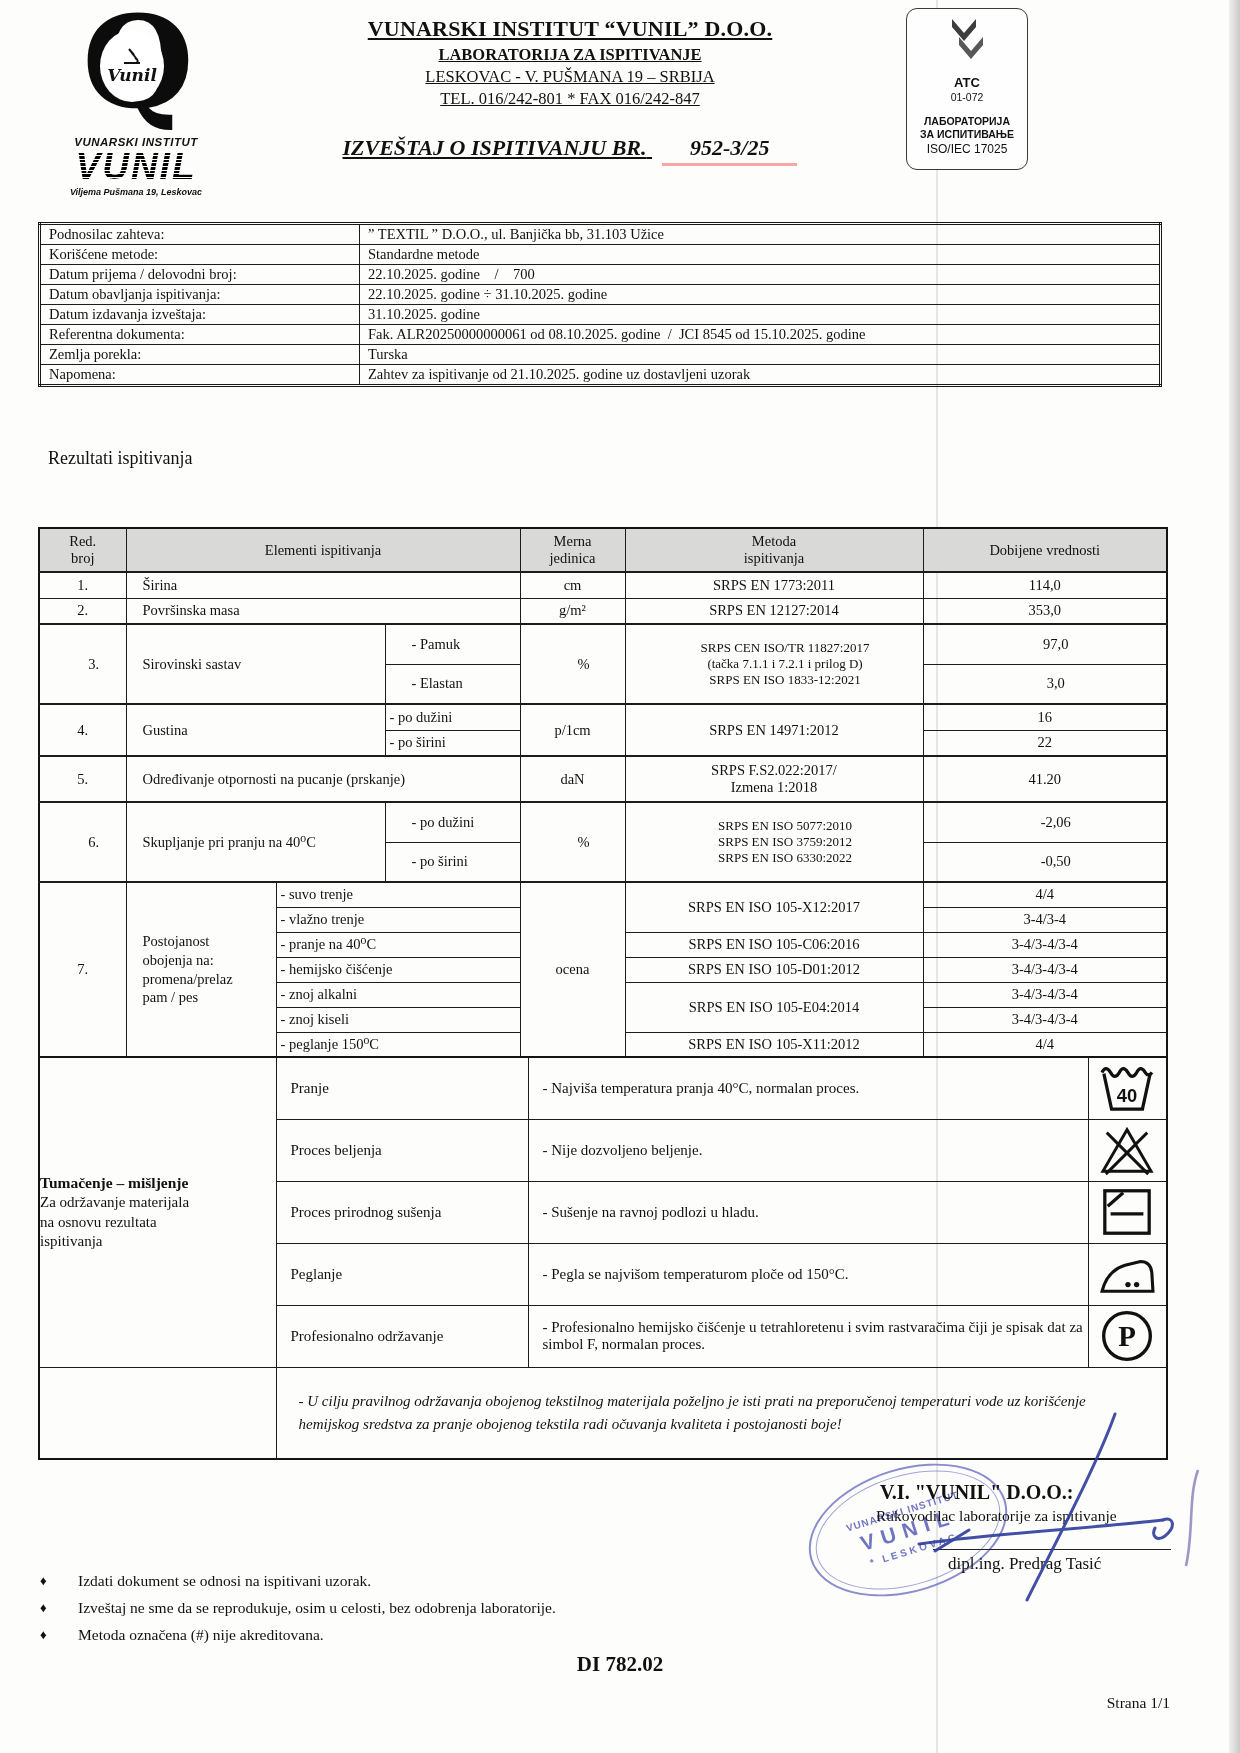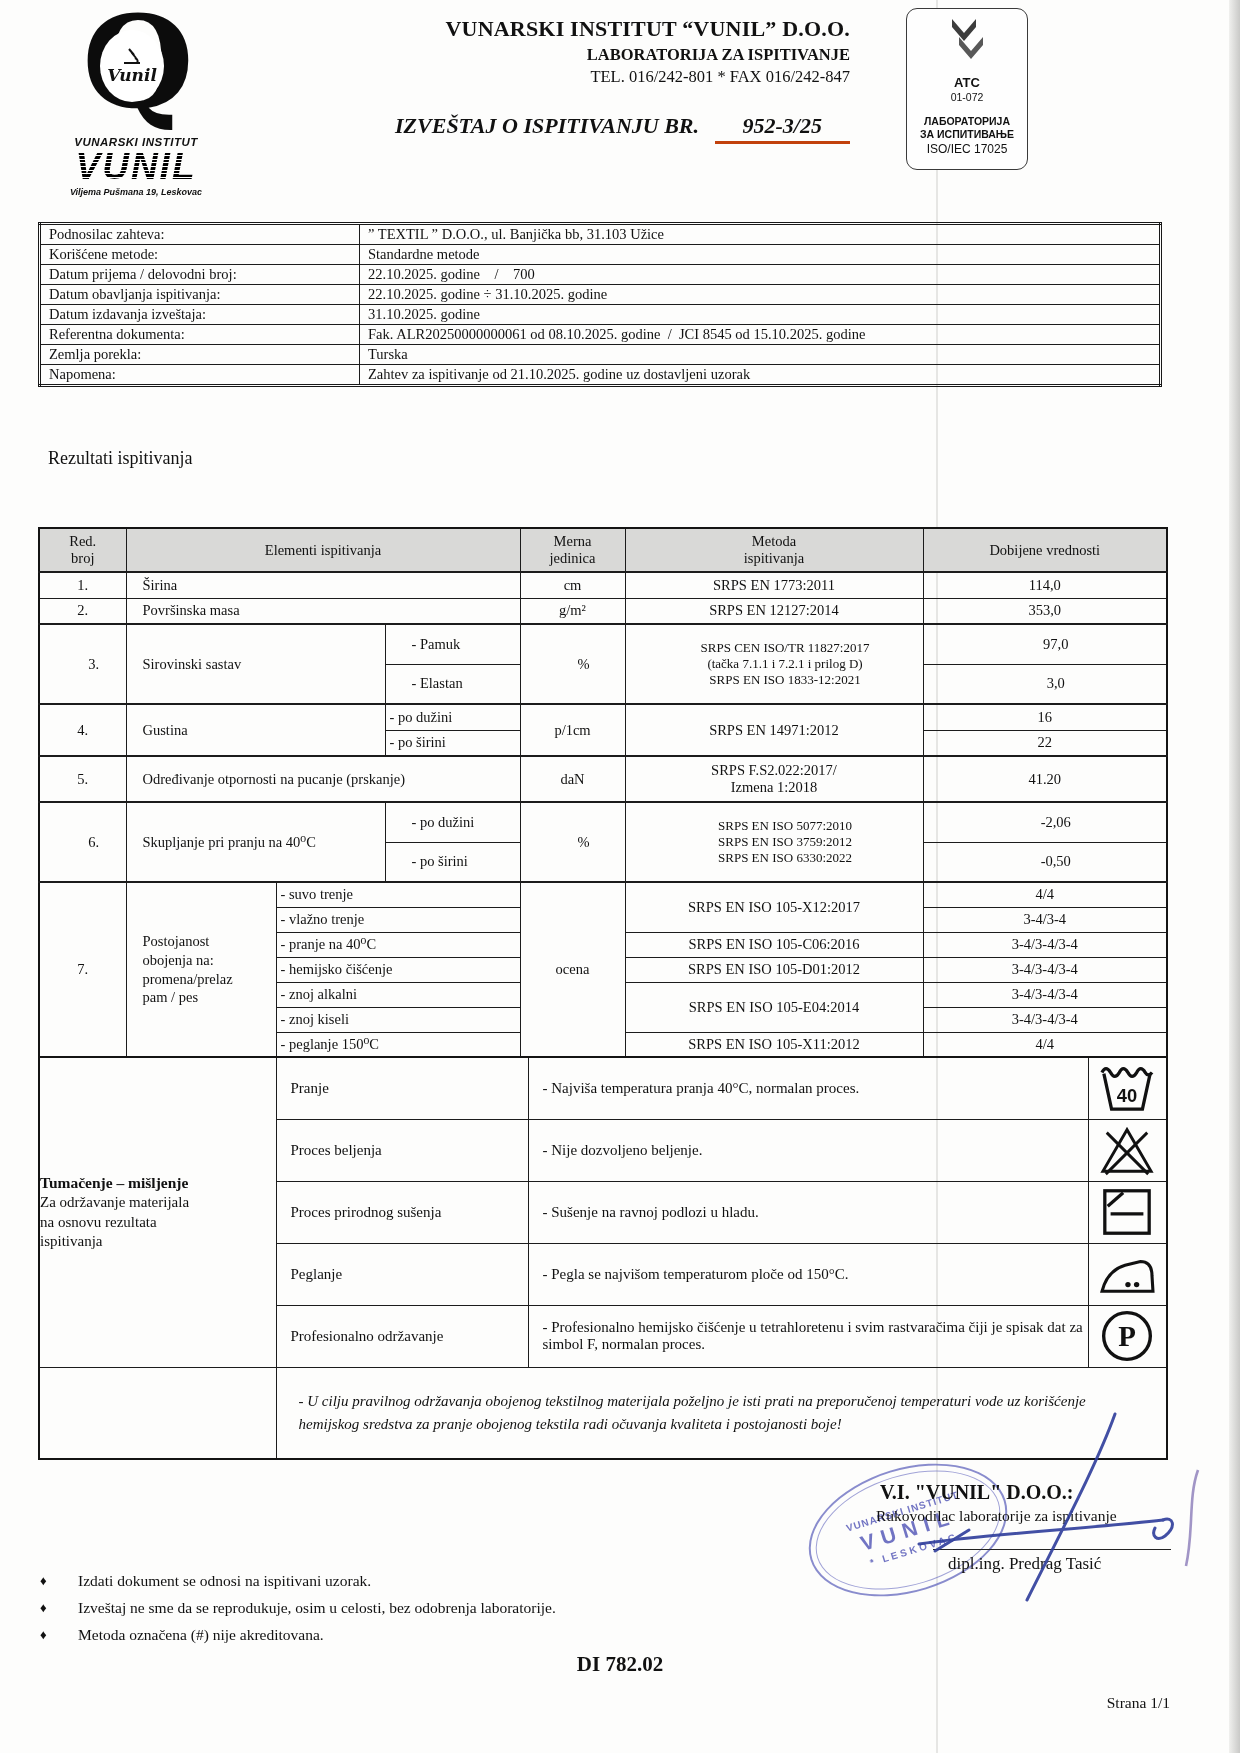--- a/index.html
+++ b/index.html
@@ -23,27 +23,27 @@
   .q-inner { position:absolute; left:39px; top:24px; width:64px; height:72px; background:#fff; border-radius:50%;
              display:flex; flex-direction:column; align-items:center; justify-content:center; }
   .q-script { font-style:italic; font-weight:bold; font-size:17px; font-family:"DejaVu Serif",serif; }
   .vi-small { margin-top:8px; font-family:"Liberation Sans","DejaVu Sans",sans-serif; font-weight:bold; font-style:italic; font-size:11.5px; letter-spacing:.5px; }
   .vunil-brand { margin-top:1px; font-family:"Liberation Sans","DejaVu Sans",sans-serif; font-weight:900; font-style:italic;
                  font-size:37px; line-height:36px; letter-spacing:2px; color:#000;
                  background:repeating-linear-gradient(180deg,#000 0 2.6px,#fff 2.6px 3.6px);
                  -webkit-background-clip:text; background-clip:text; -webkit-text-fill-color:transparent; }
   .logo-addr { margin-top:2px; font-family:"Liberation Sans","DejaVu Sans",sans-serif; font-weight:bold; font-style:italic; font-size:9px; }
 
-  .head-center { position:absolute; left:270px; top:16px; width:580px; text-align:right; }
+  .head-center { position:absolute; left:280px; top:16px; width:580px; text-align:center;text-decoration:underline; }
   .org-name { font-size:22px; font-weight:bold; letter-spacing:.2px; }
   .lab-line { font-size:16.5px; font-weight:bold; margin-top:3px; }
   .addr-line { font-size:16.5px; margin-top:2px; }
   .tel-line { font-size:16.5px; margin-top:2px; }
   .report-title { margin-top:26px; font-size:22px; font-weight:bold; font-style:italic; white-space:nowrap; }
-  .report-no { display:inline-block; border-bottom:3px solid #c2410c; padding:0 28px 2px 28px; margin-left:10px; }
+  .report-no { display:inline-block; border-bottom:3px solid #fca5a5; padding:0 28px 2px 28px; margin-left:10px; }
 
   .atc-badge { position:absolute; left:906px; top:8px; width:122px; height:162px; border:1.5px solid #3a3a3a; border-radius:11px;
                text-align:center; font-family:"Liberation Sans","DejaVu Sans",sans-serif; padding-top:8px; background:#fefefe; }
   .atc-name { font-size:13px; font-weight:bold; margin-top:2px; }
   .atc-num { font-size:10.5px; margin-top:1px; }
   .atc-lab { margin-top:12px; font-size:10.5px; font-weight:bold; line-height:1.25; }
   .atc-iso { font-size:12px; margin-top:1px; }
 
   
   .info-table { position:absolute; left:38px; top:222px; width:1124px; border-collapse:collapse; border:3px double #181818; }
@@ -124,20 +124,21 @@
       </div>
     </div>
     <div class="vi-small">VUNARSKI INSTITUT</div>
     <div class="vunil-brand">VUNIL</div>
     <div class="logo-addr">Viljema Pušmana 19, Leskovac</div>
   </div>
 
   <div class="head-center">
     <div class="org-name">VUNARSKI INSTITUT “VUNIL” D.O.O.</div>
     <div class="lab-line">LABORATORIJA ZA ISPITIVANJE</div>
+    <div class="addr-line">LESKOVAC - V. PUŠMANA 19 – SRBIJA</div>
     <div class="tel-line">TEL. 016/242-801 * FAX  016/242-847</div>
     <div class="report-title">
       <span>IZVEŠTAJ O ISPITIVANJU BR.</span>
       <span class="report-no">952-3/25</span>
     </div>
   </div>
 
   <div class="atc-badge">
     <svg width="46" height="52" viewBox="0 0 46 52">
       <path d="M8 2 L20 16 L32 2 L32 10 L20 24 L8 10 Z" fill="#3d3d3d"></path>

